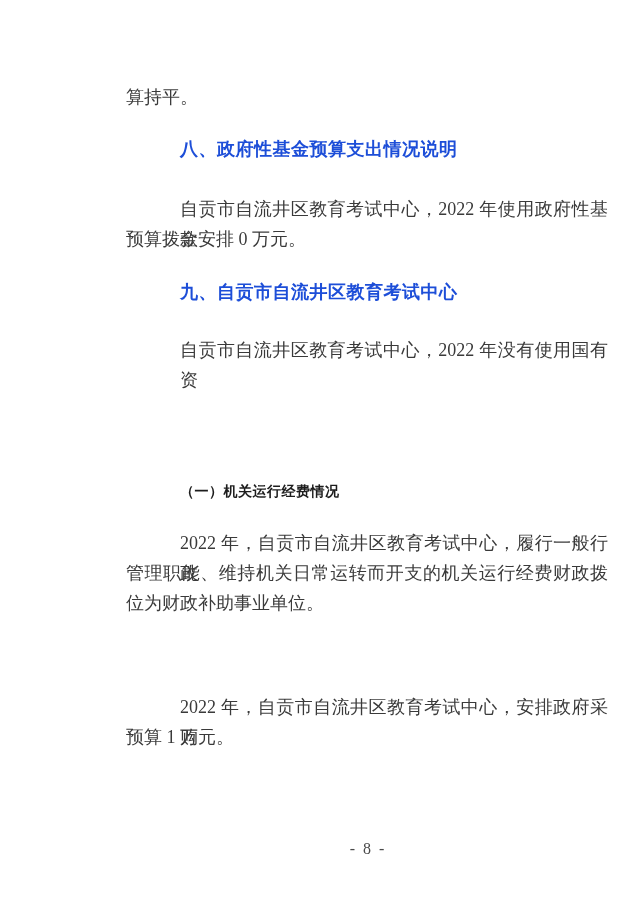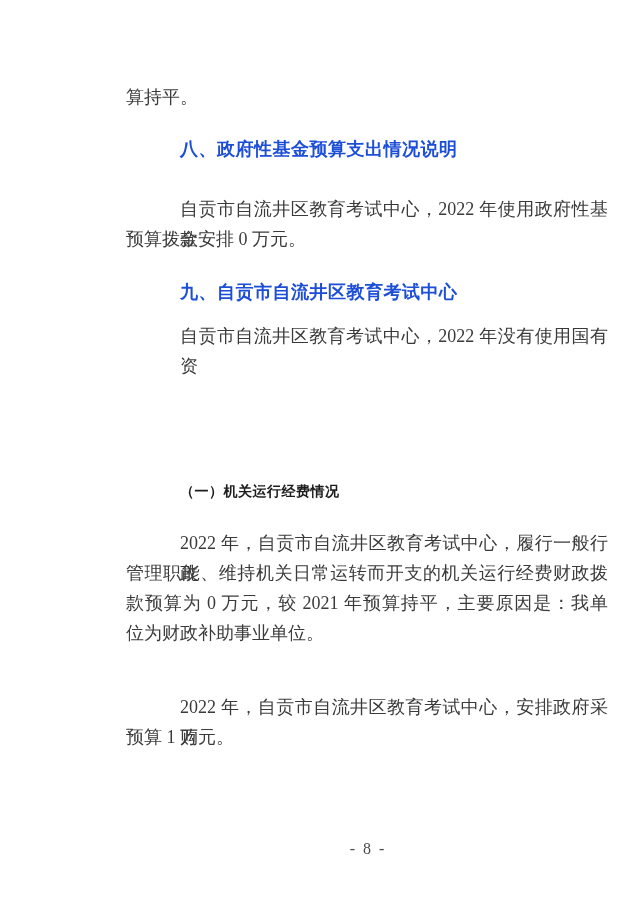--- a/index.html
+++ b/index.html
@@ -83,31 +83,30 @@
 
   <div class="blk h-main" style="top:135px">八、政府性基金预算支出情况说明</div>
 
   <div class="blk" style="top:194px">
     <div class="line fill ind">自贡市自流井区教育考试中心，2022 年使用政府性基金</div>
     <div class="line">预算拨款安排 0 万元。</div>
   </div>
 
   <div class="blk h-main" style="top:278px">九、自贡市自流井区教育考试中心</div>
 
-  <div class="blk" style="top:321px">
+  <div class="blk" style="top:335px">
     <div class="line fill ind">自贡市自流井区教育考试中心，2022 年没有使用国有资</div>
   </div>
 
 
   <div class="blk h-sub" style="top:477px">（一）机关运行经费情况</div>
 
   <div class="blk" style="top:528px">
     <div class="line fill ind">2022 年，自贡市自流井区教育考试中心，履行一般行政</div>
     <div class="line fill">管理职能、维持机关日常运转而开支的机关运行经费财政拨</div>
-    <div class="line fill">款预算为 0 万元，较 2021 年预算持平，主要原因是：我单</div>
     <div class="line">位为财政补助事业单位。</div>
   </div>
 
 
   <div class="blk" style="top:692px">
     <div class="line fill ind">2022 年，自贡市自流井区教育考试中心，安排政府采购</div>
     <div class="line">预算 1 万元。</div>
   </div>
 
   <div class="footer">- 8 -</div>

